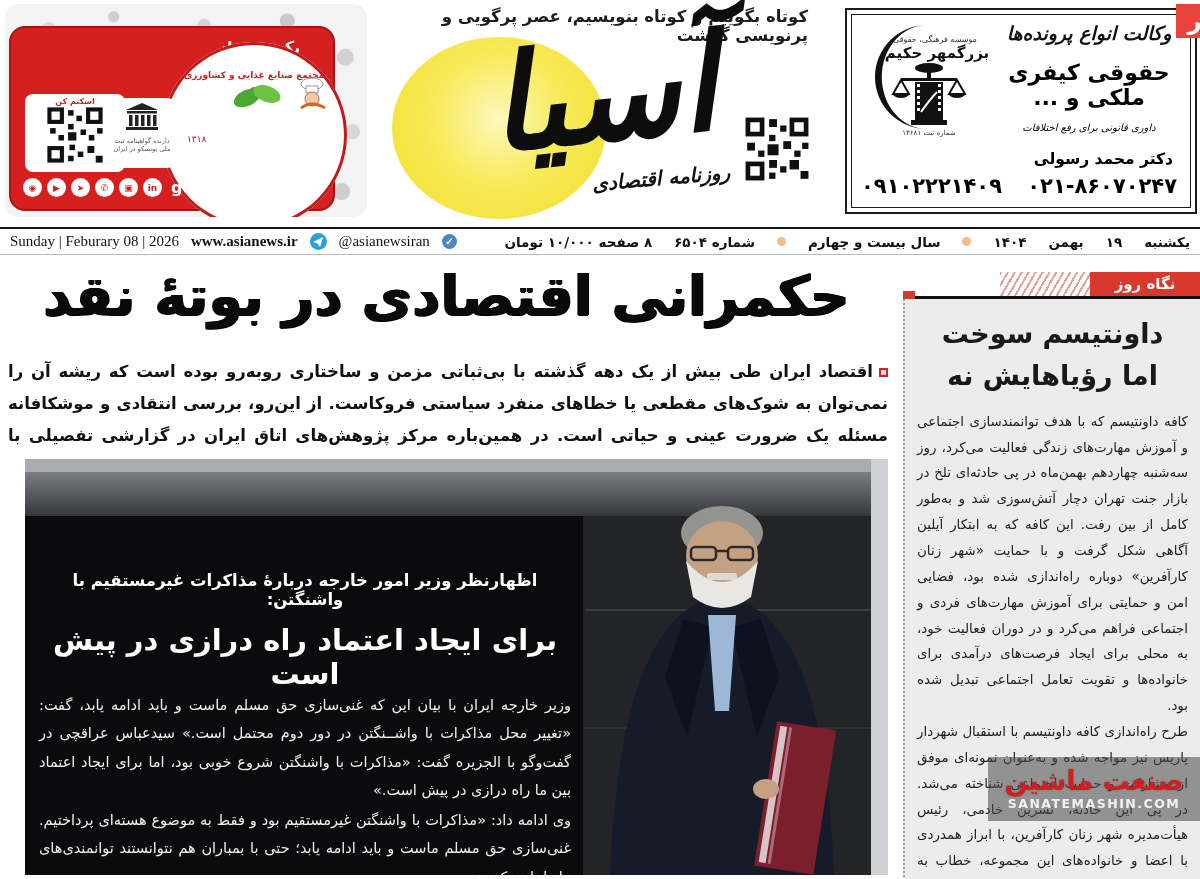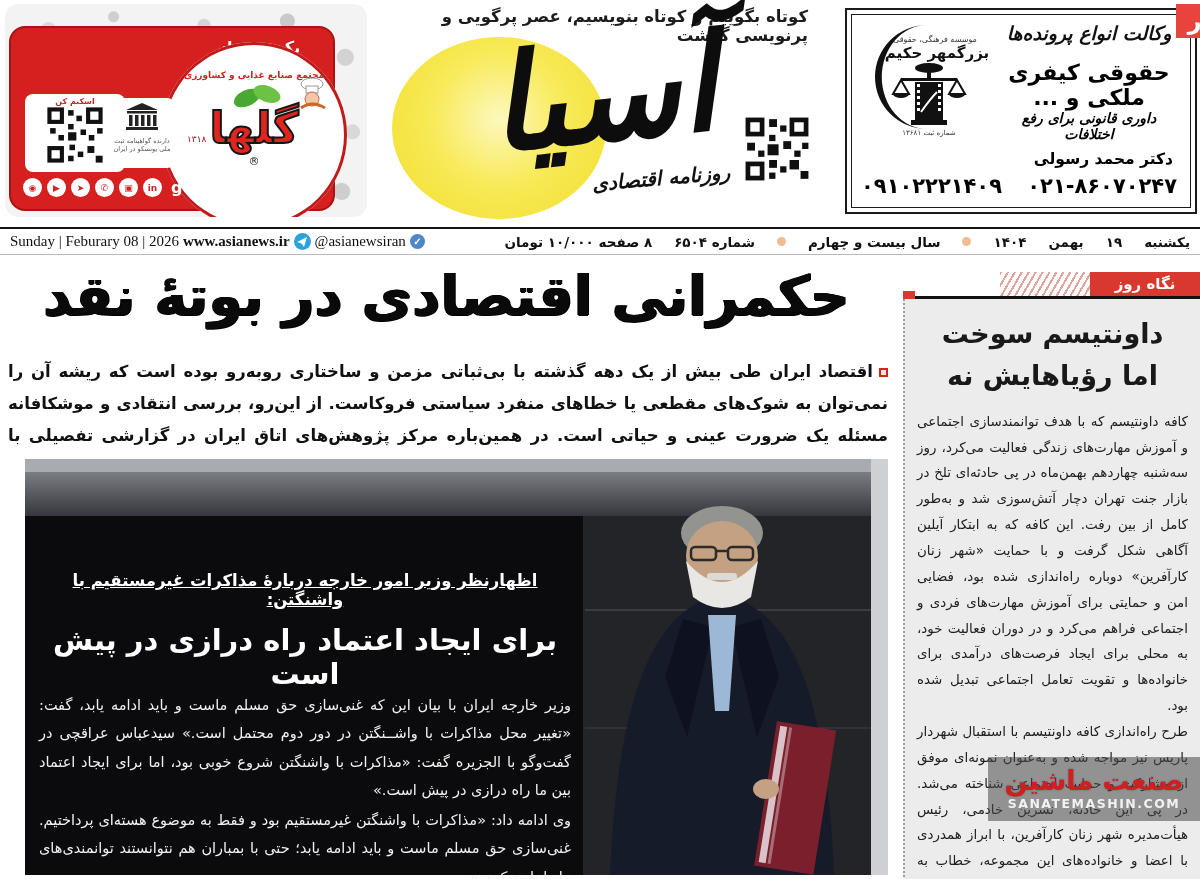--- a/index.html
+++ b/index.html
@@ -62,35 +62,35 @@
   .masthead-qr { position:absolute; left:744px; top:116px; }
 
   
   .legal-ad { position:absolute; left:845px; top:8px; width:352px; height:206px;
     background:#fff; border:2px solid #1b1b1b; outline:1px solid #1b1b1b; outline-offset:-7px;
     padding:10px 14px 8px 10px; }
   .legal-top { display:flex; direction:rtl; }
   .legal-texts { flex:1; text-align:center; direction:rtl; padding-top:2px; }
   .legal-line1 { font-size:19px; font-weight:bold; font-style:italic; color:#111; }
   .legal-line2 { font-size:22px; font-weight:bold; color:#000; margin-top:16px; }
-  .legal-line3 { font-size:14px; font-weight:bold; font-style:italic; margin-top:0; }
+  .legal-line3 { font-size:10px; font-weight:normal; font-style:italic; margin-top:12px; }
   .legal-logo { width:140px; position:relative; }
   .legal-row { display:flex; direction:rtl; justify-content:space-between; margin-top:6px;
     font-weight:bold; font-size:15.5px; padding:0 8px; }
   .legal-phones { display:flex; direction:rtl; justify-content:space-between; margin-top:6px;
     font-weight:bold; font-size:21px; padding:0 4px; letter-spacing:1px; }
   .corner-banner { position:absolute; left:1176px; top:4px; width:88px; height:34px;
     background:#e8433c; color:#fff; font-size:24px; font-weight:bold; text-align:center;
     line-height:34px; direction:rtl; }
 
   
   .dateline { position:absolute; left:0; top:227px; width:1200px; height:28px;
     border-top:2px solid #141414; border-bottom:1px solid #b9b9b9;
     display:flex; align-items:center; justify-content:space-between; padding:0 10px; background:#fff; }
-  .dl-left { display:flex; align-items:center; gap:4px; font-size:15px; color:#111; }
+  .dl-left { display:flex; align-items:center; gap:12px; font-size:15px; color:#111; }
   .dl-right { display:flex; direction:rtl; align-items:center; gap:22px;
     font-size:13.5px; font-weight:bold; color:#111; }
   .dl-dot { width:9px; height:9px; border-radius:50%; background:#f0bd92; }
   .tg-icon { width:17px; height:17px; border-radius:50%; background:#2aa3dd; display:inline-flex;
     align-items:center; justify-content:center; }
   .vf-icon { width:15px; height:15px; border-radius:50%; background:#4f86c6; color:#fff;
     font-size:10px; display:inline-flex; align-items:center; justify-content:center; font-weight:bold; }
 
   
   .main-headline { position:absolute; left:0; top:264px; width:893px; text-align:center;
@@ -99,21 +99,21 @@
   .lede { position:absolute; left:8px; top:356px; width:880px; height:100px; direction:rtl;
     text-align:justify; font-size:16.5px; font-weight:bold; line-height:1.95; color:#111; }
   .lede .bullet { display:inline-block; width:9px; height:9px; border:2px solid #d6231f;
     background:#fbe3e0; margin-left:6px; }
   .lede-pageref { position:absolute; left:50px; bottom:-26px; font-weight:bold; font-size:17px; color:#000; }
 
   
   .photo { position:absolute; left:25px; top:459px; width:863px; height:416px; background:#151619; }
   .photo svg.scene { position:absolute; inset:0; }
   .photo-overlay { position:absolute; left:14px; top:112px; width:532px; direction:rtl; color:#fff; }
-  .ph-kicker { text-align:center; font-size:16.5px; font-weight:bold;text-decoration:underline; }
+  .ph-kicker { text-align:center; font-size:16.5px; font-weight:bold; }
   .ph-headline { text-align:center; font-size:29px; font-weight:bold; margin-top:14px; }
   .ph-body { text-align:justify; font-size:14.5px; line-height:1.95; color:#f2f2f2; }
   .ph-body2 { text-align:justify; font-size:14.5px; line-height:1.95; margin-top:2px; color:#f2f2f2; }
 
   
   .dayview { position:absolute; left:893px; top:270px; width:307px; height:623px; }
   .dv-tab { position:absolute; right:0; top:2px; height:24px; display:flex; direction:ltr; }
   .dv-tab .stripes { width:90px; height:24px;
     background:repeating-linear-gradient(-60deg, #ffffff 0 4px, #e4a49e 4px 6px); }
   .dv-tab .label { width:110px; height:24px; background:#d8382e; color:#fff; font-size:15px;
@@ -155,21 +155,20 @@
           </svg>
         </div>
         <div class="chef">
           <svg width="34" height="36" viewBox="0 0 34 36">
             <ellipse cx="17" cy="8" rx="11" ry="6" fill="#fff" stroke="#999"></ellipse>
             <rect x="11" y="10" width="12" height="7" fill="#fff" stroke="#999"></rect>
             <circle cx="17" cy="23" r="7" fill="#f4c9a2" stroke="#b66"></circle>
             <path d="M6,32 q11,-8 24,0" stroke="#c62" stroke-width="3" fill="none"></path>
           </svg>
         </div>
-        <div class="golha-brand">گلها</div>
         <span class="golha-r">®</span>
         <div class="golha-year">۱۳۱۸</div>
       </div>
 
       <div class="qr-box">
         <div class="qr-label">اسکنم کن</div>
         <svg width="58" height="58" viewBox="0 0 42 42">
           <rect width="42" height="42" fill="#fff"></rect>
           <g fill="#111">
             <rect x="1" y="1" width="12" height="12"></rect>

